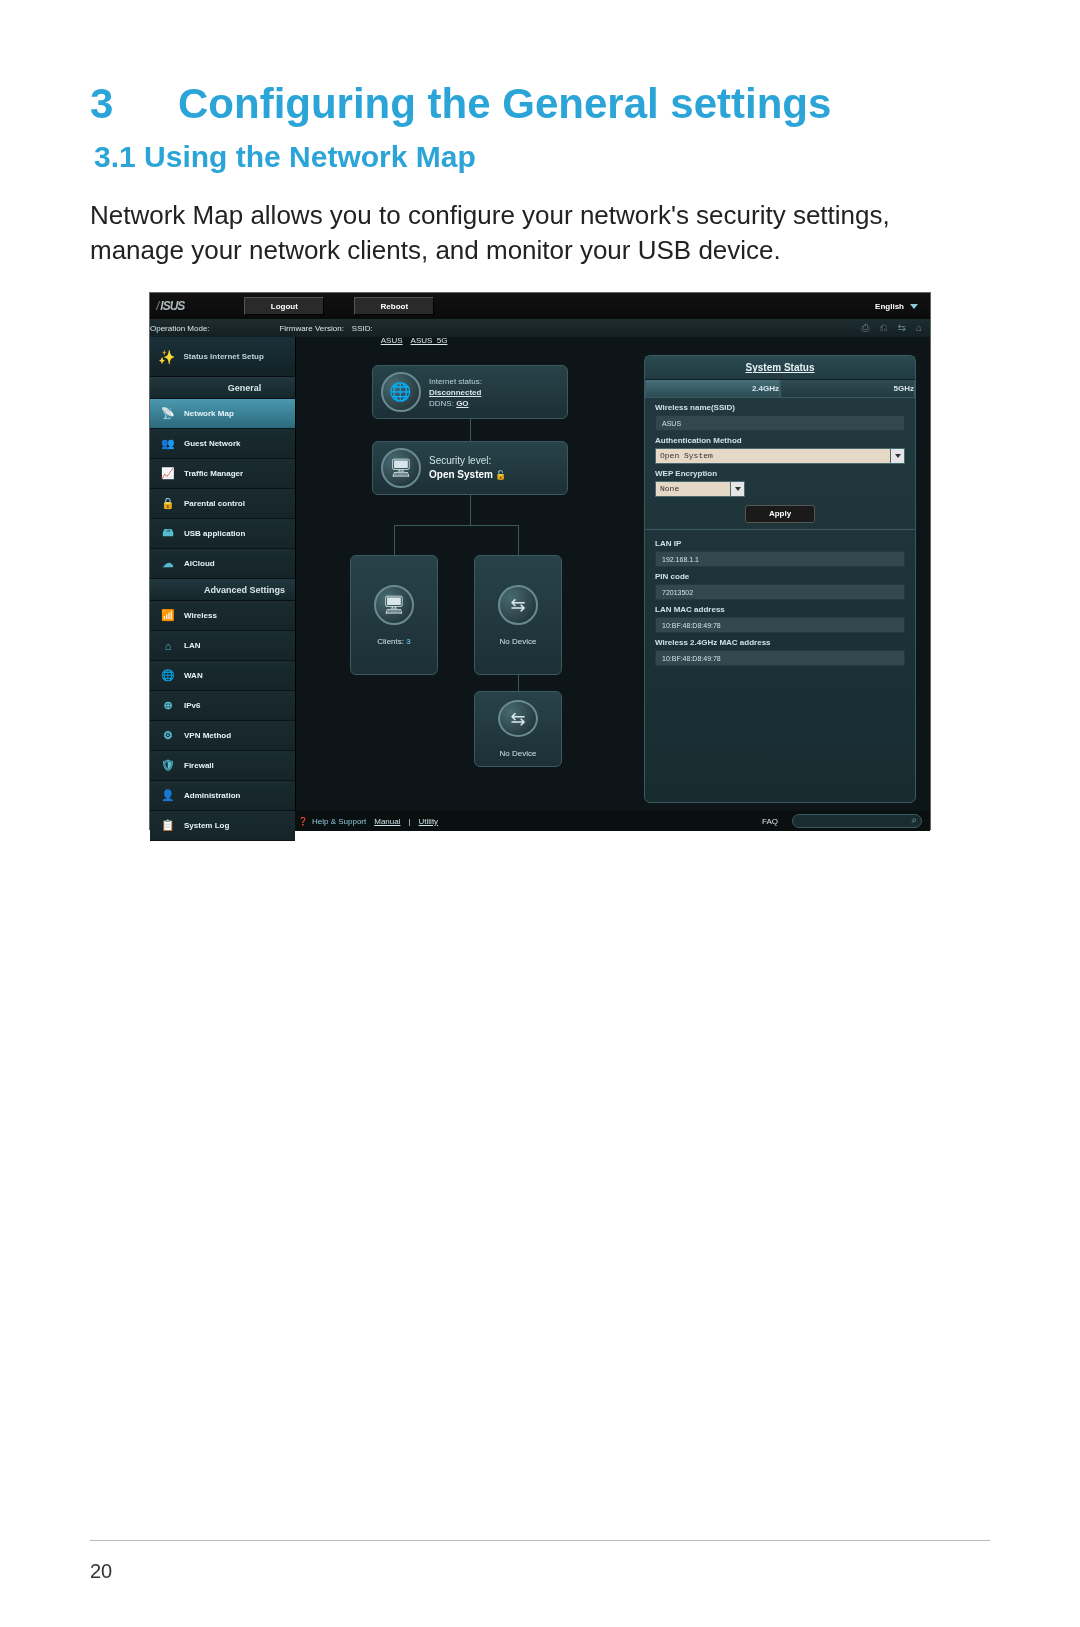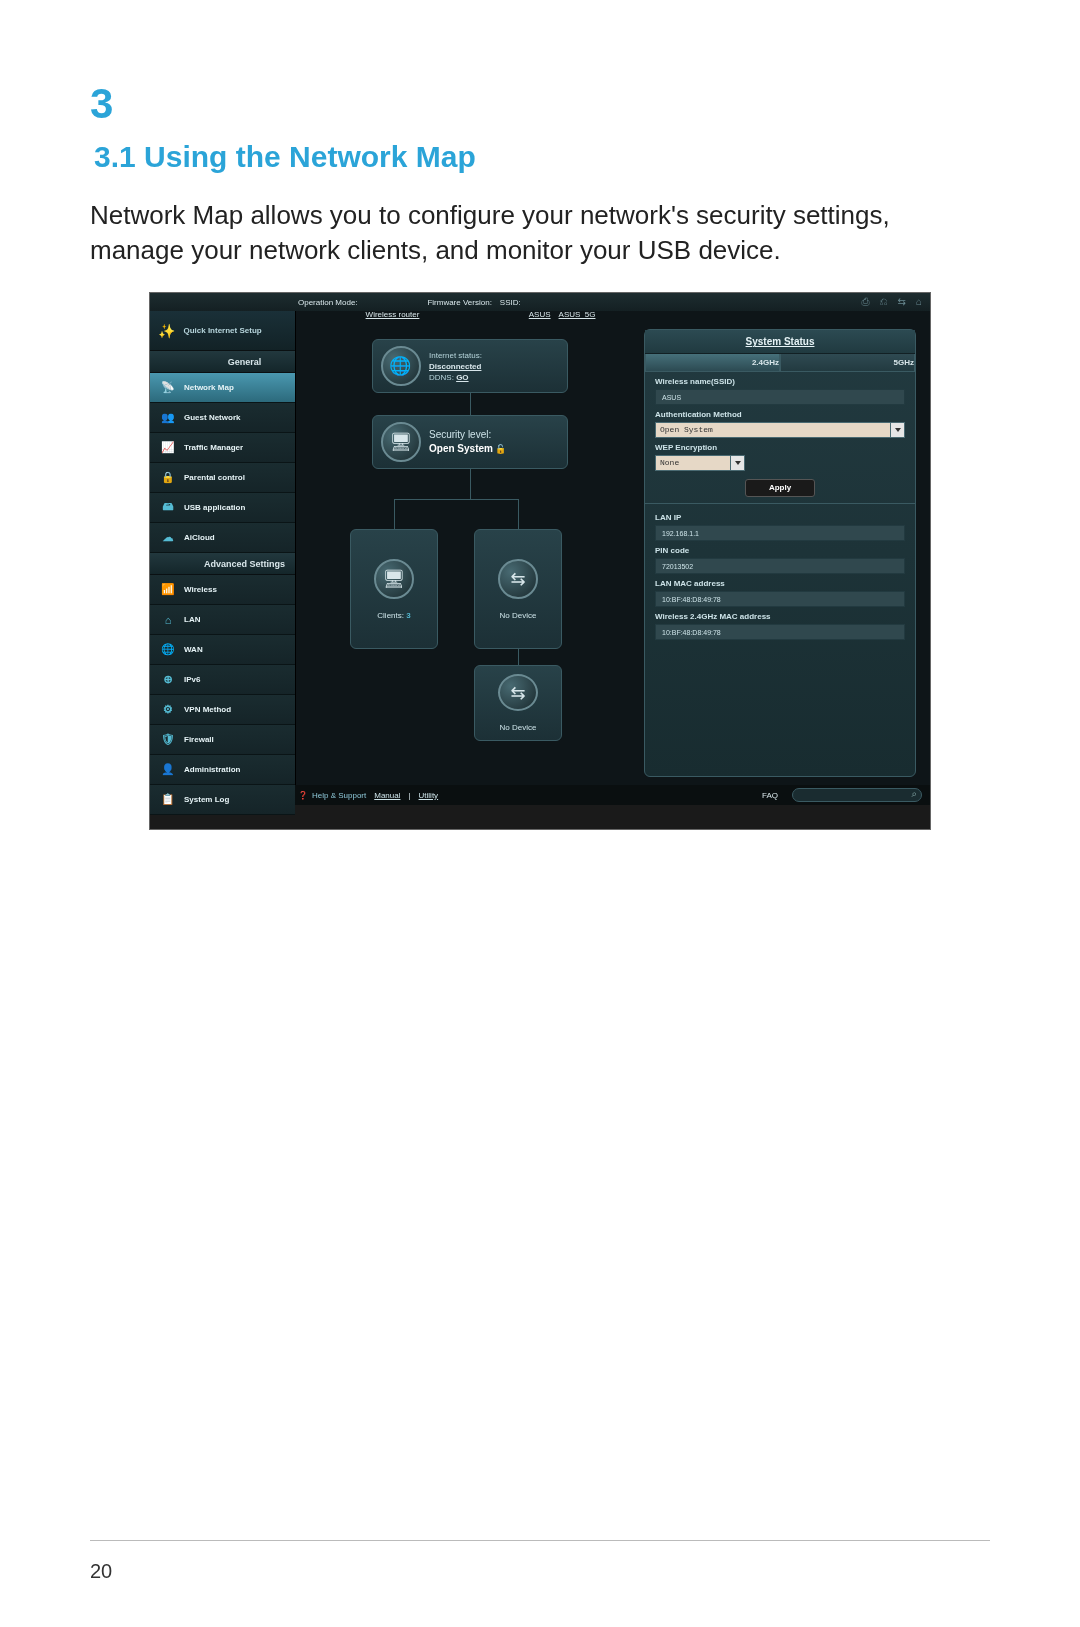--- a/index.html
+++ b/index.html
@@ -106,21 +106,20 @@
     border-left: 4px solid transparent;
     border-right: 4px solid transparent;
     border-top: 5px solid #8cc9d8;
     display: inline-block;
   }
   .row2 {
     background: linear-gradient(#1e2d30,#142023);
     height: 18px;
     display: flex;
     align-items: center;
-    padding-left: 148px;
     font-size: 8px;
     gap: 8px;
   }
   .row2 a { color: #d8e6ea; text-decoration: underline; margin-top: 24px; }
   .row2 .icons { margin-left: auto; margin-right: 8px; display: flex; gap: 10px; color: #6a8a92; font-size: 10px; }
 
   .main {
     display: flex;
     height: 474px;
     background: #0e1518;
@@ -354,45 +353,56 @@
     right: 4px; top: -1px;
     font-size: 10px;
     color: #8aa;
   }
 </style>
 </head>
 <body>
 
 <h1 class="page-title">
   <span class="num">3</span>
+  <span>Configuring the General settings</span>
 </h1>
 <h2 class="section-title">3.1  Using the Network Map</h2>
 <p class="body-text">Network Map allows you to configure your network's security settings, manage your network clients, and monitor your USB device.</p>
 
 <div class="screenshot">
+  <div class="topbar">
+    <div class="logo"><span class="logo-slash">/</span>ISUS</div>
+    <div class="btn-top">Logout</div>
+    <div class="btn-top">Reboot</div>
+    <div class="top-spacer"></div>
+    <div class="lang">
+      <span>English</span>
+      <span class="tri"></span>
+    </div>
+  </div>
   <div class="row2">
     <span>Operation Mode:</span>
     <a href="#">Wireless router</a>
     <span>Firmware Version:</span>
     <span>SSID:</span>
     <a href="#">ASUS</a>
     <a href="#">ASUS_5G</a>
     <div class="icons">
       <span>⎙</span>
       <span>⎌</span>
       <span>⇆</span>
       <span>⌂</span>
     </div>
   </div>
 
   <div class="main">
     <div class="sidebar">
       <div class="qis">
         <span class="ic">✨</span>
-        <span>Quick Internet Setup</span>
+        <span>Status Internet Setup</span>
       </div>
       <div class="grp-head">General</div>
       <div class="nav-item sel">
         <span class="ic">📡</span>
         <span>Network Map</span>
       </div>
       <div class="nav-item">
         <span class="ic">👥</span>
         <span>Guest Network</span>
       </div>

